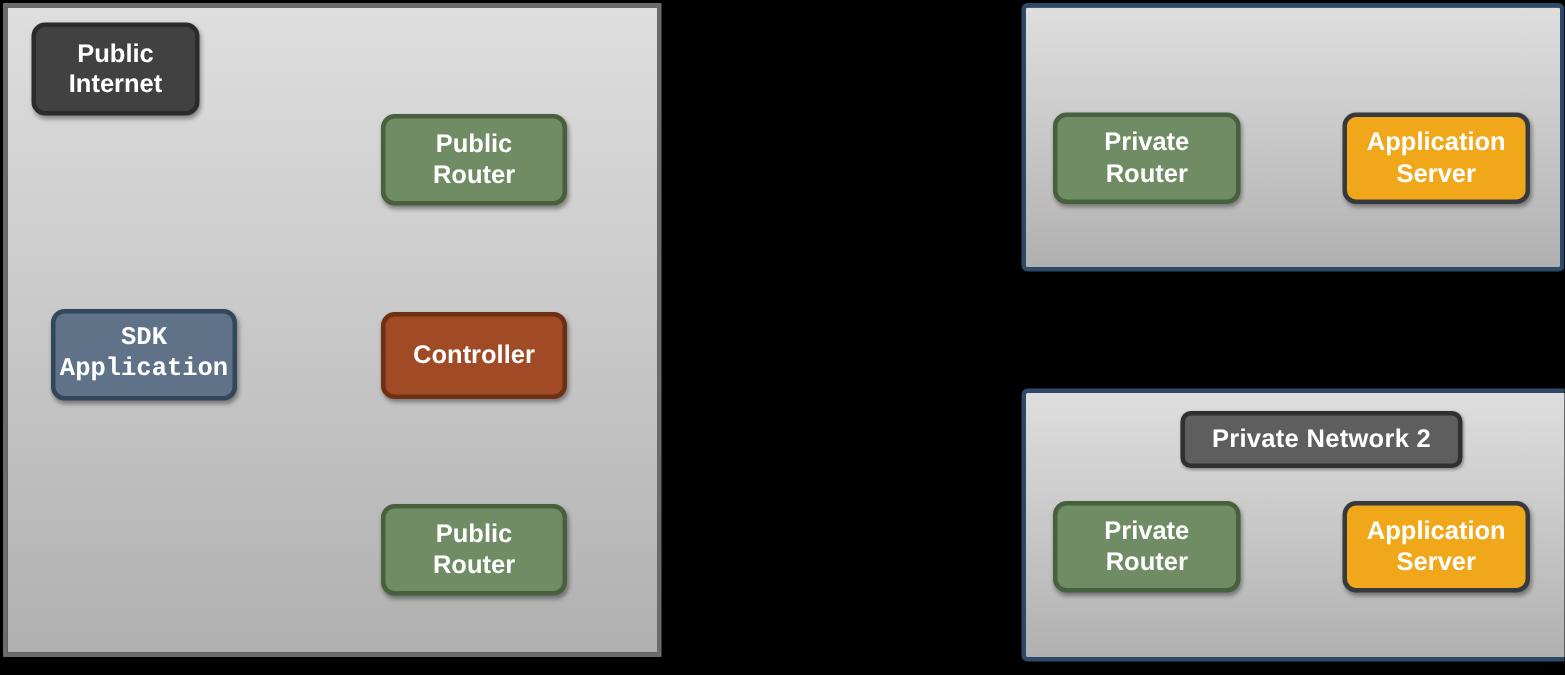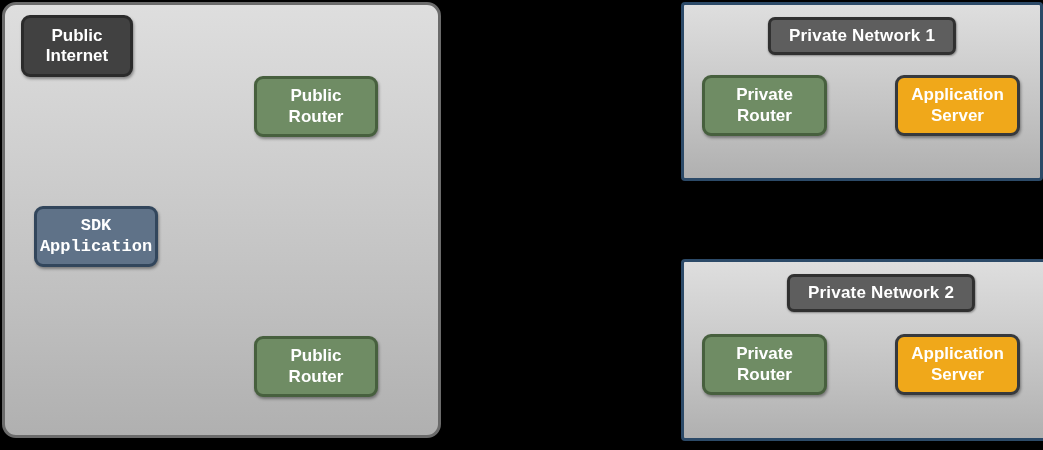--- a/index.html
+++ b/index.html
@@ -27,21 +27,21 @@
     box-sizing: border-box;
     border-radius: 9px;
     background: linear-gradient(to bottom, #dedede 0%, #cfcfcf 35%, #bfbfbf 70%, #b0b0b0 100%);
   }
   .panel-public {
     left: 2px;
     top: 2px;
     width: 439px;
     height: 436px;
     border: 3px solid #6b6b6b;
-    border-radius: 14px;
+    border-radius: 0;
   }
   .panel-private {
     border: 3px solid #2c4a68;
     border-radius: 4px;
   }
   .panel-private-1 {
     left: 681px;
     top: 2px;
     width: 362px;
     height: 179px;
@@ -139,33 +139,33 @@
     <div class="node node-green" id="node-public-router-1">
       <span>Public
 Router</span>
     </div>
 
     <div class="node node-slate" id="node-sdk-application">
       <span>SDK
 Application</span>
     </div>
 
+    <div class="node node-rust" id="node-controller">
+      <span>Controller</span>
+    </div>
 
     <div class="node node-green" id="node-public-router-2">
       <span>Public
 Router</span>
     </div>
 
   </div>
 
   <div class="panel panel-private panel-private-1">
 
-    <div class="title-badge">
-      <span>Private Network 1</span>
-    </div>
 
     <div class="node node-green" id="node-private-router-1">
       <span>Private
 Router</span>
     </div>
 
     <div class="node node-orange" id="node-app-server-1">
       <span>Application
 Server</span>
     </div>

